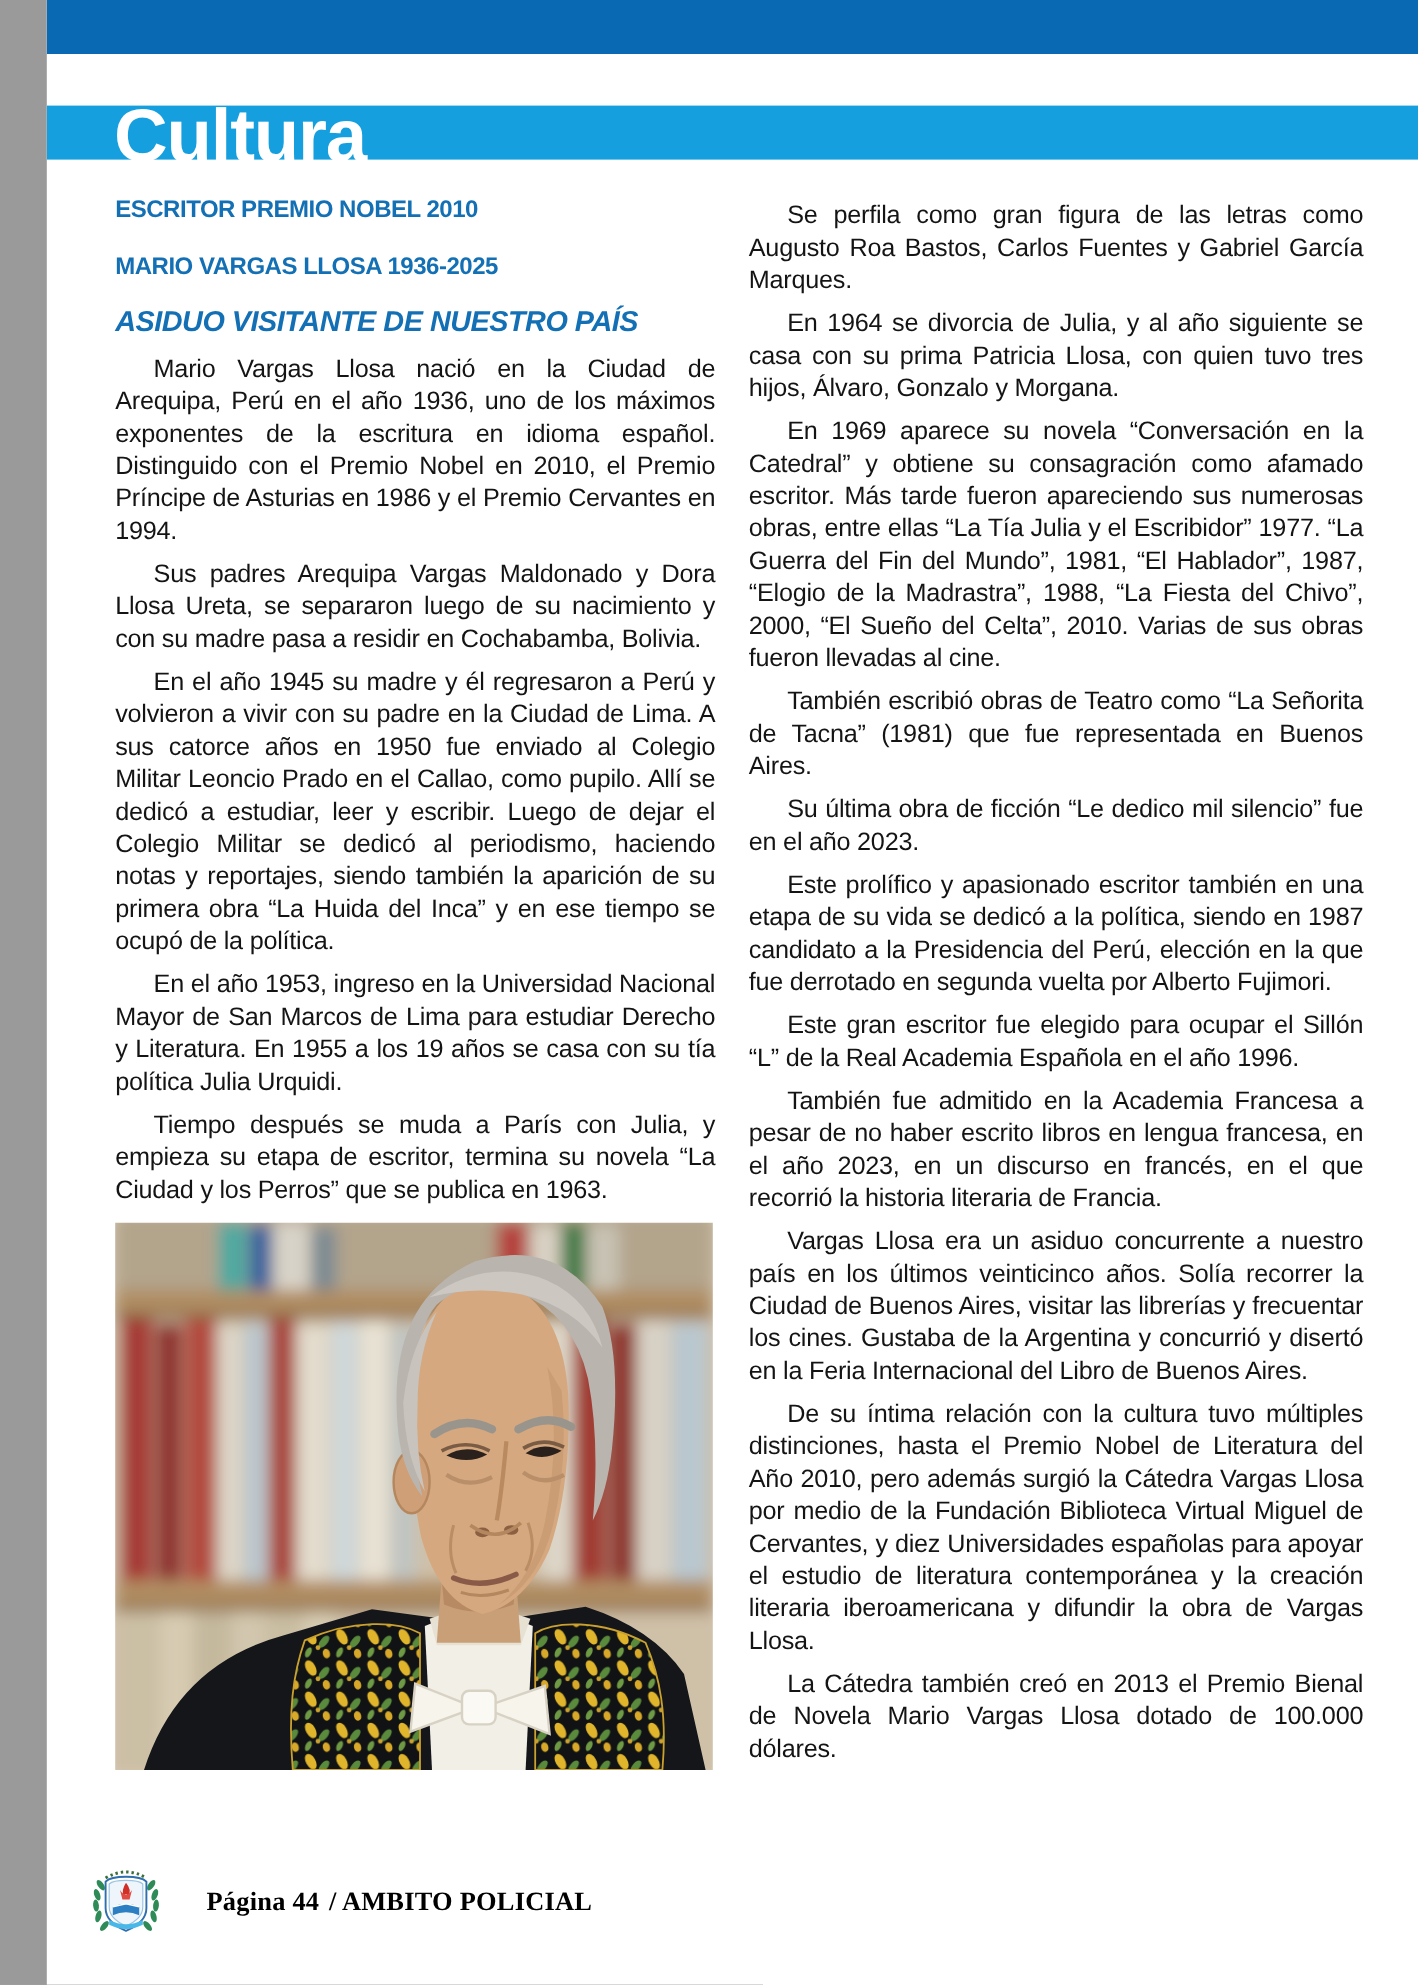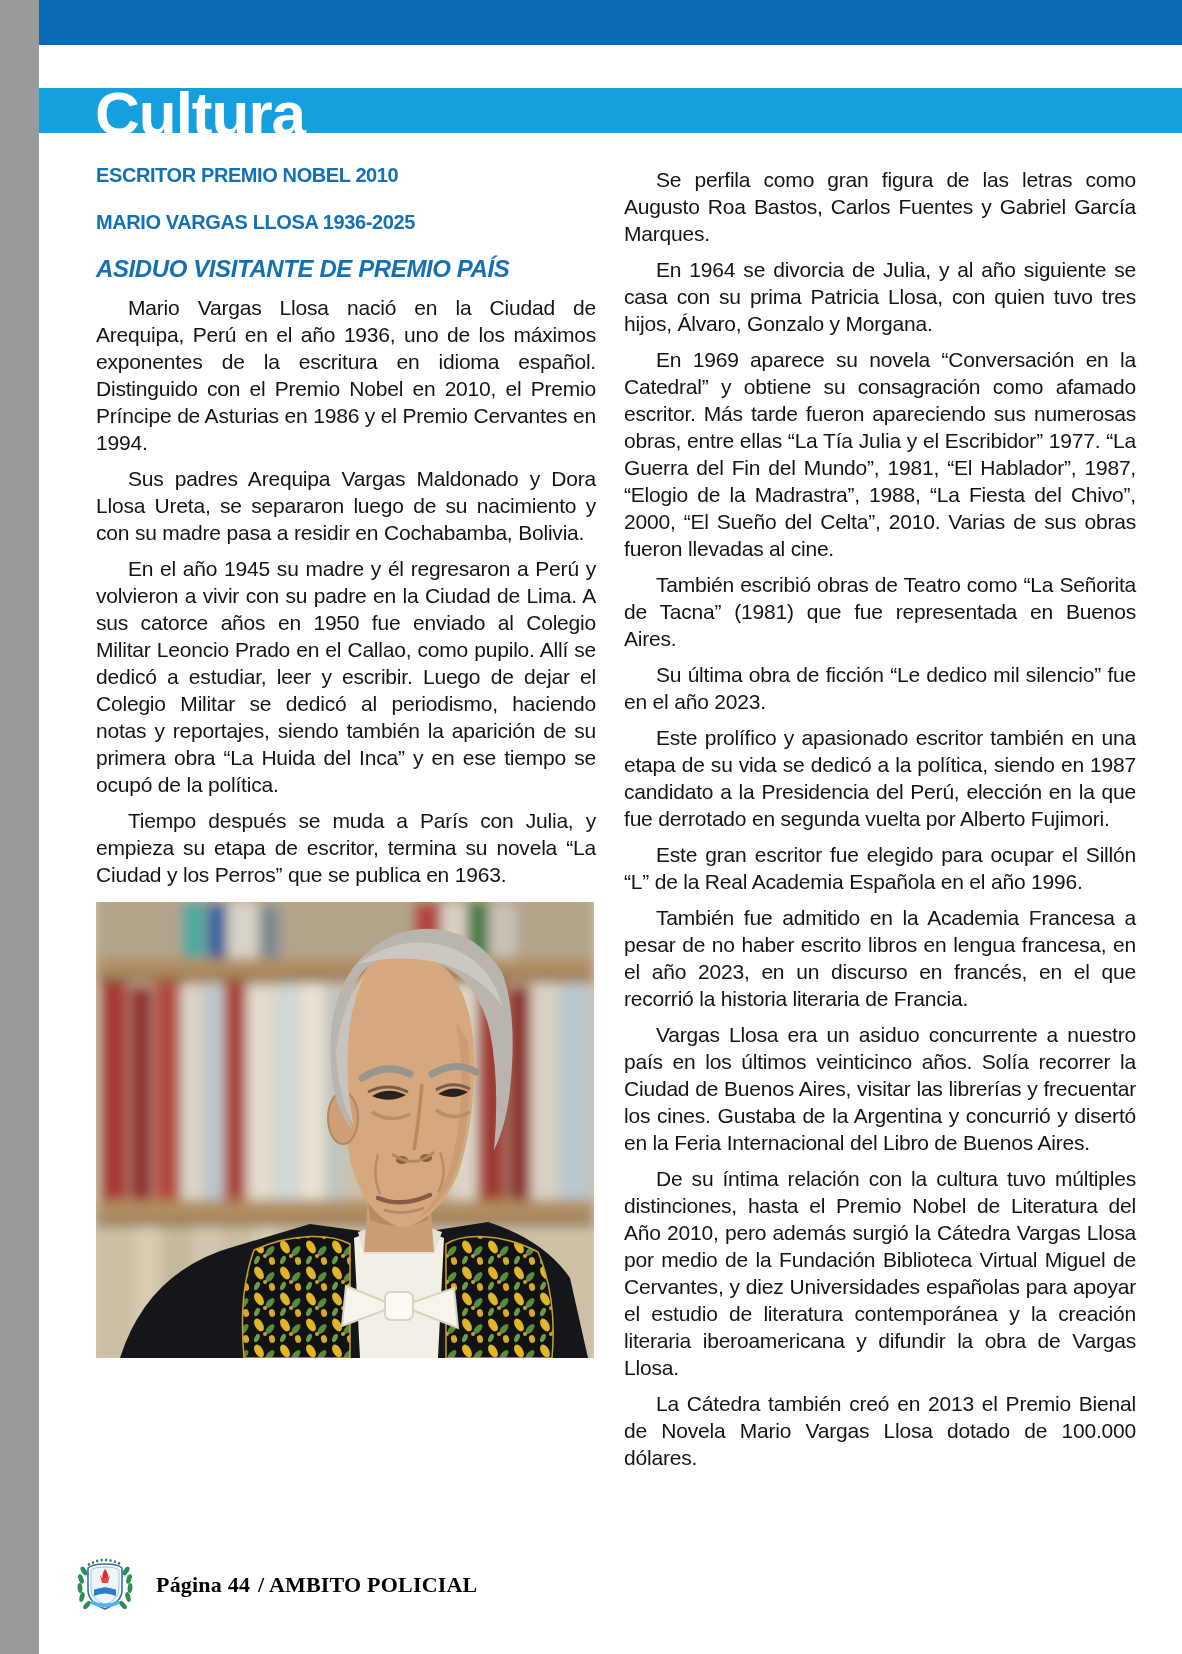--- a/index.html
+++ b/index.html
@@ -39,46 +39,47 @@
     text-align:justify;text-indent:32px;letter-spacing:-0.2px;
   }
   .photo{
     margin:14px 0 0 0;padding:0;
     width:498px;height:456px;display:block;
   }
   .photo svg{display:block;}
   
   .footer{
     position:absolute;left:35px;top:1554px;height:62px;
-    display:flex;align-items:center;gap:20px;
+    display:flex;align-items:center;gap:36px;
   }
   .footer-text{
     font-family:"Liberation Serif", serif;
     font-weight:bold;font-size:22px;color:#000;
     letter-spacing:0.2px;white-space:nowrap;
   }
   .footer-text .sep{margin-left:8px;}
 </style>
 </head>
 <body>
 
 <div class="page">
 
   <div class="bar-dark"></div>
   <div class="bar-light"></div>
   <div class="section-title">Cultura</div>
 
   <div class="col col-left">
     <h2 class="kicker">ESCRITOR PREMIO NOBEL 2010</h2>
     <h1 class="title">MARIO VARGAS LLOSA 1936-2025</h1>
-    <h3 class="subtitle">ASIDUO VISITANTE DE PREMIO PAÍS</h3>
+    <h3 class="subtitle">ASIDUO VISITANTE DE NUESTRO PAÍS</h3>
     <div>
         <p class="body-p">Mario Vargas Llosa nació en la Ciudad de Arequipa, Perú en el año 1936, uno de los máximos exponentes de la escritura en idioma español. Distinguido con el Premio Nobel en 2010, el Premio Príncipe de Asturias en 1986 y el Premio Cervantes en 1994.</p>
         <p class="body-p">Sus padres Arequipa Vargas Maldonado y Dora Llosa Ureta, se separaron luego de su nacimiento y con su madre pasa a residir en Cochabamba, Bolivia.</p>
         <p class="body-p">En el año 1945 su madre y él regresaron a Perú y volvieron a vivir con su padre en la Ciudad de Lima. A sus catorce años en 1950 fue enviado al Colegio Militar Leoncio Prado en el Callao, como pupilo. Allí se dedicó a estudiar, leer y escribir. Luego de dejar el Colegio Militar se dedicó al periodismo, haciendo notas y reportajes, siendo también la aparición de su primera obra “La Huida del Inca” y en ese tiempo se ocupó de la política.</p>
+        <p class="body-p">En el año 1953, ingreso en la Universidad Nacional Mayor de San Marcos de Lima para estudiar Derecho y Literatura. En 1955 a los 19 años se casa con su tía política Julia Urquidi.</p>
         <p class="body-p">Tiempo después se muda a París con Julia, y empieza su etapa de escritor, termina su novela “La Ciudad y los Perros” que se publica en 1963.</p>
       </div>
 
     <figure class="photo">
       <svg width="498" height="456" viewBox="0 0 498 456" xmlns="http://www.w3.org/2000/svg">
         <defs>
           <filter id="blurbg" x="-10%" y="-10%" width="120%" height="120%">
             <feGaussianBlur stdDeviation="6"></feGaussianBlur>
           </filter>
           <pattern id="embroidery" width="26" height="26" patternUnits="userSpaceOnUse">

